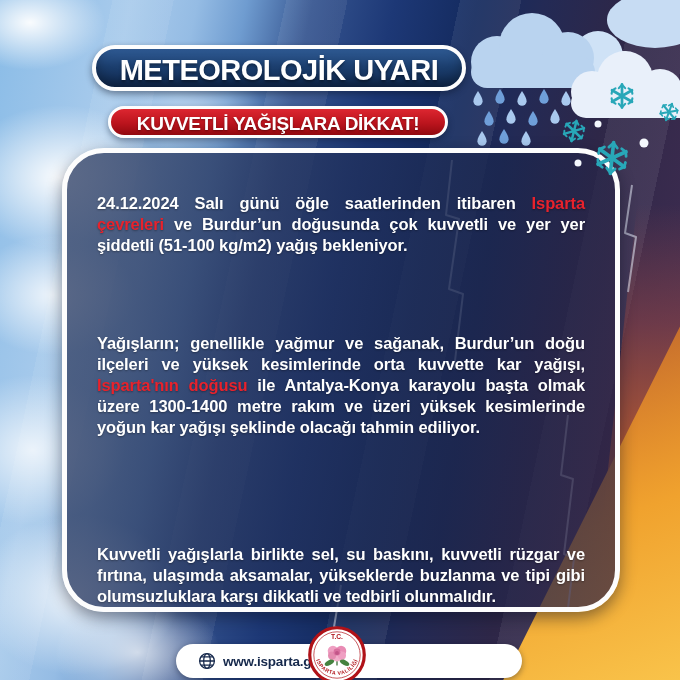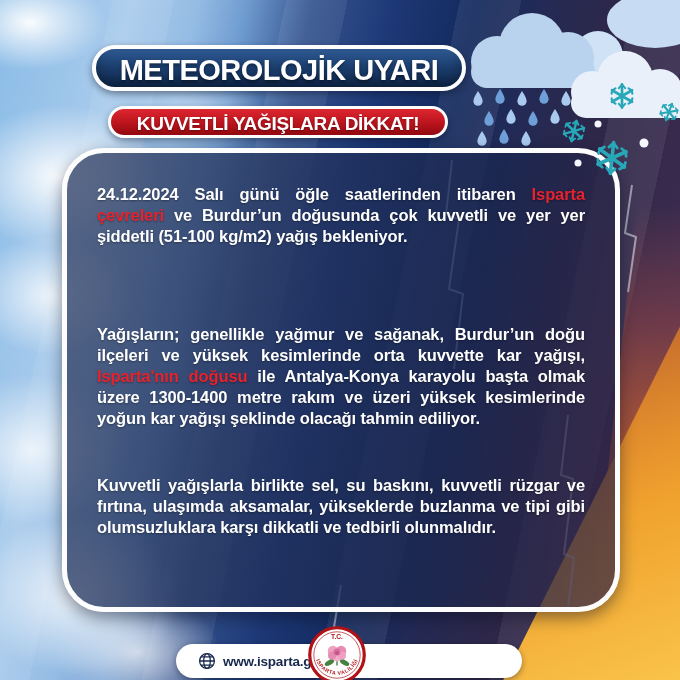--- a/index.html
+++ b/index.html
@@ -43,25 +43,25 @@
     box-shadow:0 3px 6px rgba(10,20,40,.4);
     display:flex;align-items:flex-end;justify-content:center;}
   .warning-banner span{color:#fff;font-weight:bold;font-size:19px;letter-spacing:-.3px;
     text-shadow:0 1px 2px rgba(0,0,0,.35);white-space:nowrap;}
 
   
   .alert-panel{position:absolute;left:62px;top:148px;width:558px;height:464px;z-index:4;
     box-sizing:border-box;border:5px solid #fdfdfd;border-radius:42px;
     background:linear-gradient(100deg, rgba(58,74,110,.82) 0%, rgba(32,48,92,.80) 45%, rgba(26,38,78,.78) 70%, rgba(52,36,66,.72) 100%);
     box-shadow:0 6px 16px rgba(8,14,30,.45);
-    padding:31px 30px 0 30px;}
+    padding:40px 30px 0 30px;}
   .para{margin:0;color:#fff;font-weight:bold;font-size:16.5px;line-height:21px;
     letter-spacing:-.1px;text-align:justify;text-shadow:0 1px 2px rgba(0,0,0,.35);}
   .para + .para{margin-top:77px;}
-  .para.gap-lg{margin-top:46px;}
+  .para.gap-lg{margin-top:106px;}
   .hl{color:#e8222c;}
 
   
   .footer-bar{position:absolute;left:176px;top:644px;width:346px;height:34px;z-index:5;
     box-sizing:border-box;background:#fff;border-radius:18px;
     box-shadow:0 2px 6px rgba(10,15,35,.4);
     display:flex;align-items:center;justify-content:space-between;
     padding:0 16px 0 22px;}
   .f-left,.f-right{display:flex;align-items:center;gap:7px;}
   .f-spacer{width:64px;flex:0 0 auto;}

